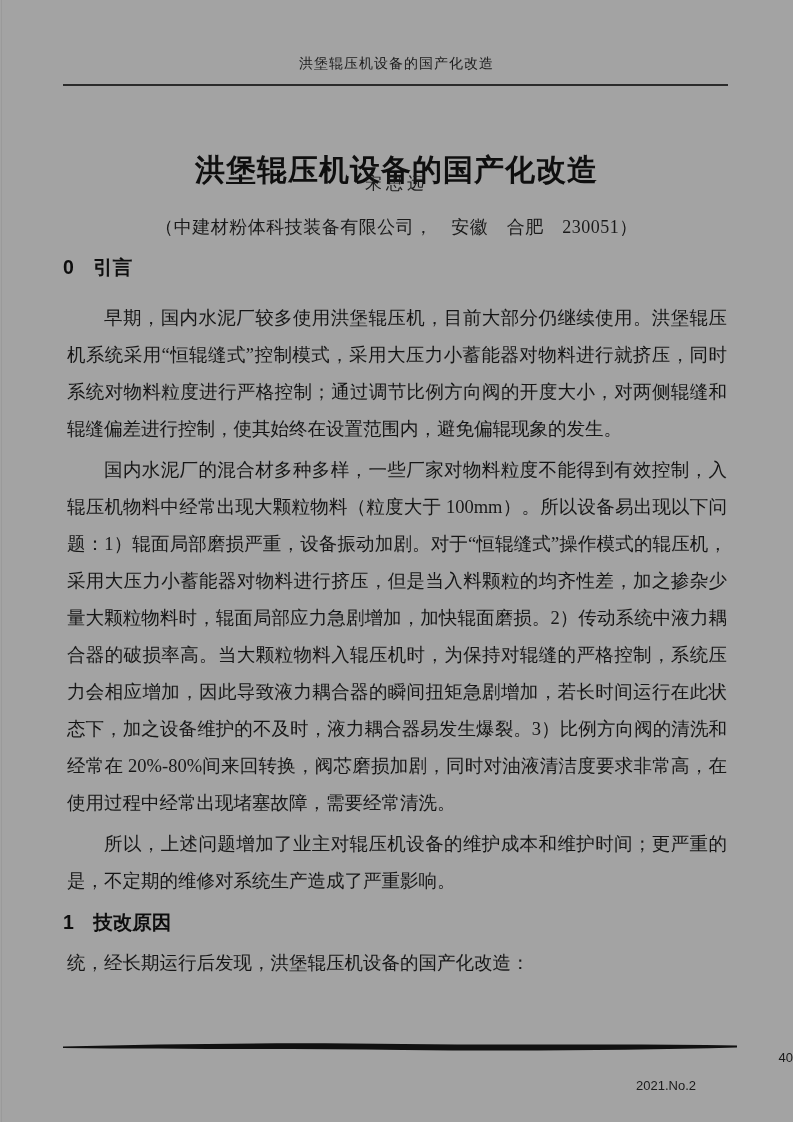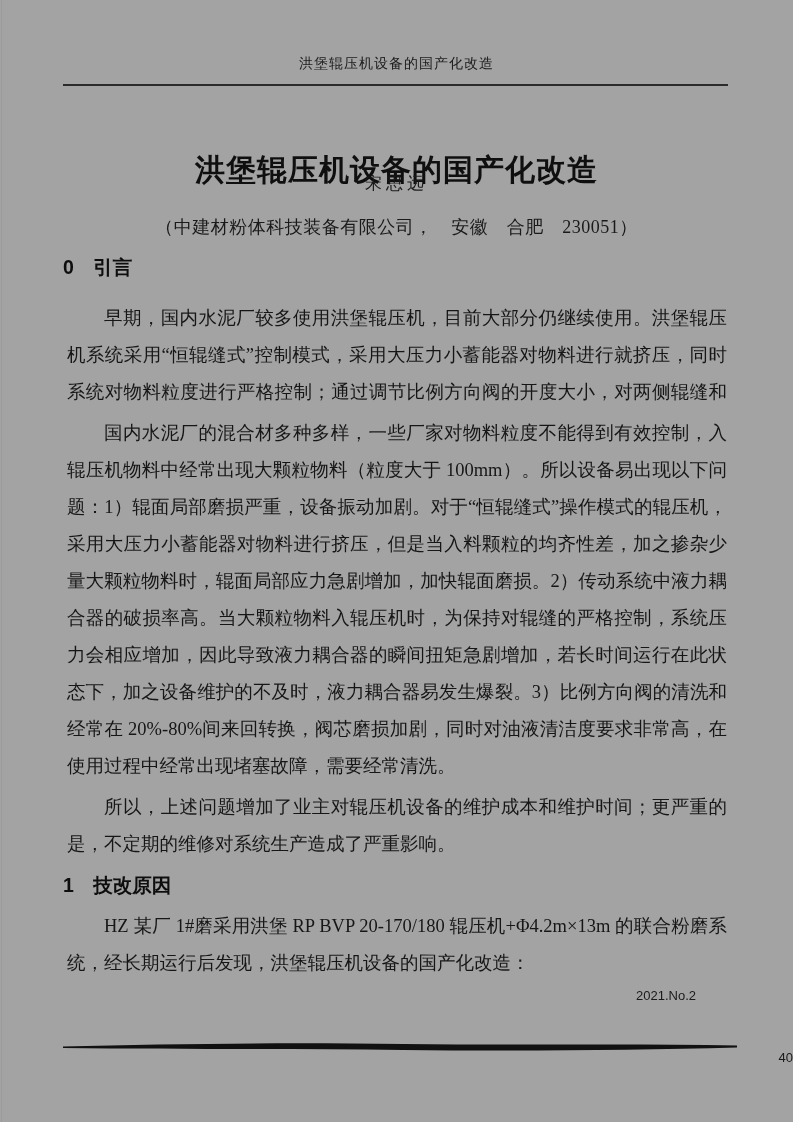--- a/index.html
+++ b/index.html
@@ -66,21 +66,21 @@
   .footer-rule{
     position:absolute;top:1042px;left:63px;width:674px;height:10px;
   }
   .footer-page-number{
     position:absolute;top:1050px;left:0;right:0;
     text-align:right;
     font-family:"Liberation Sans", sans-serif;
     font-size:13px;color:#1a1a1a;
   }
   .footer-issue{
-    position:absolute;top:988px;right:97px;
+    position:absolute;top:1078px;right:97px;
     font-family:"Liberation Sans", sans-serif;
     font-size:13px;color:#1a1a1a;
   }
 </style>
 </head>
 <body>
 
 <div class="page">
 
   <div class="scan-edge"></div>
@@ -94,40 +94,40 @@
   <div class="doc-author">宋思远</div>
 
   <div class="doc-affiliation">（中建材粉体科技装备有限公司，　安徽　合肥　230051）</div>
 
   <div class="body-content">
       <h2 class="sec-heading">0　引言</h2>
       <div class="para">
         <div class="line first">早期，国内水泥厂较多使用洪堡辊压机，目前大部分仍继续使用。洪堡辊压</div>
         <div class="line">机系统采用“恒辊缝式”控制模式，采用大压力小蓄能器对物料进行就挤压，同时</div>
         <div class="line">系统对物料粒度进行严格控制；通过调节比例方向阀的开度大小，对两侧辊缝和</div>
+        <div class="line last">辊缝偏差进行控制，使其始终在设置范围内，避免偏辊现象的发生。</div>
       </div>
       <div class="para">
         <div class="line first">国内水泥厂的混合材多种多样，一些厂家对物料粒度不能得到有效控制，入</div>
         <div class="line">辊压机物料中经常出现大颗粒物料（粒度大于 100mm）。所以设备易出现以下问</div>
         <div class="line">题：1）辊面局部磨损严重，设备振动加剧。对于“恒辊缝式”操作模式的辊压机，</div>
         <div class="line">采用大压力小蓄能器对物料进行挤压，但是当入料颗粒的均齐性差，加之掺杂少</div>
         <div class="line">量大颗粒物料时，辊面局部应力急剧增加，加快辊面磨损。2）传动系统中液力耦</div>
         <div class="line">合器的破损率高。当大颗粒物料入辊压机时，为保持对辊缝的严格控制，系统压</div>
         <div class="line">力会相应增加，因此导致液力耦合器的瞬间扭矩急剧增加，若长时间运行在此状</div>
         <div class="line">态下，加之设备维护的不及时，液力耦合器易发生爆裂。3）比例方向阀的清洗和</div>
         <div class="line">经常在 20%-80%间来回转换，阀芯磨损加剧，同时对油液清洁度要求非常高，在</div>
         <div class="line last">使用过程中经常出现堵塞故障，需要经常清洗。</div>
       </div>
       <div class="para">
         <div class="line first">所以，上述问题增加了业主对辊压机设备的维护成本和维护时间；更严重的</div>
         <div class="line last">是，不定期的维修对系统生产造成了严重影响。</div>
       </div>
       <h2 class="sec-heading">1　技改原因</h2>
       <div class="para">
-        <div class="line first">HZ 某厂 1#磨采用洪堡 RP BVP 20-170/180 辊压机+Φ4.2m×13m 的联合粉磨系</div>
         <div class="line last">统，经长期运行后发现，洪堡辊压机设备的国产化改造：</div>
       </div>
     </div>
 
   <svg class="footer-rule" viewBox="0 0 674 10" preserveAspectRatio="none" aria-hidden="true">
     <path d="M0,4.5 C110,1.5 230,0.5 340,2 C460,3.5 570,1.5 674,3.5 L674,5.5 C570,8 460,9.5 340,8 C230,6.5 110,7.5 0,6 Z" fill="#111111"></path>
   </svg>
 
   <div class="footer-page-number">40</div>
 

